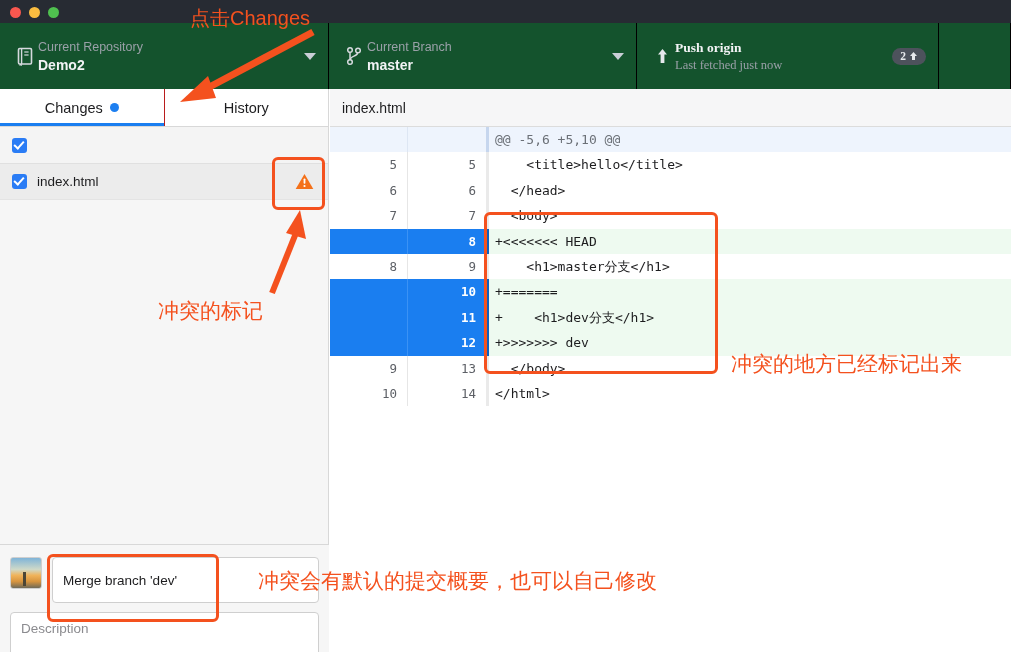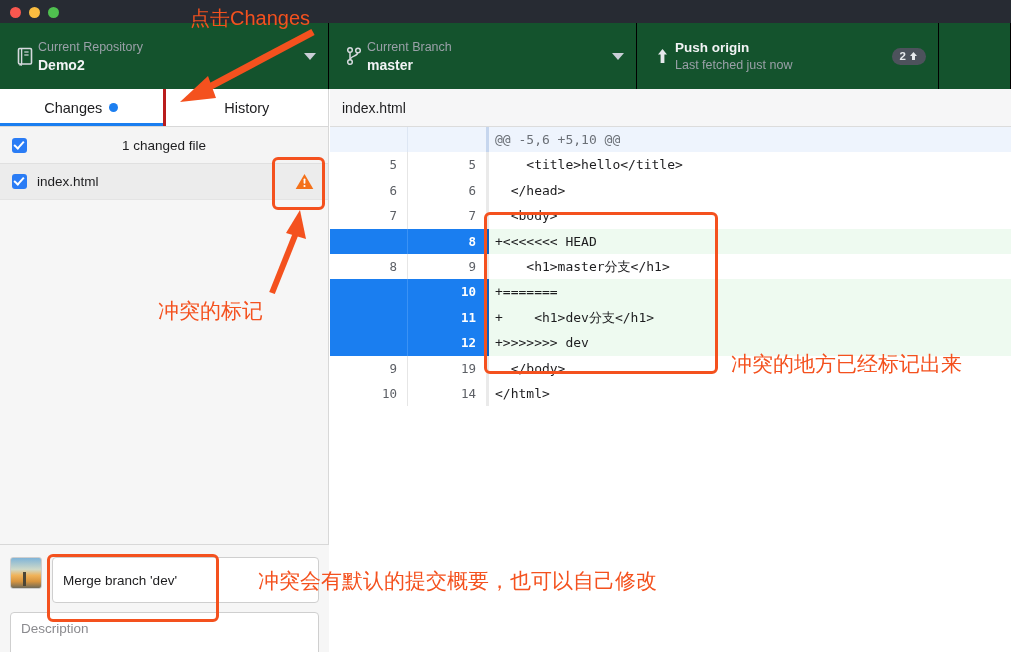--- a/index.html
+++ b/index.html
@@ -27,21 +27,21 @@
     position: absolute; left: 0; top: 23px; width: 1011px; height: 66px;
     background: #14532d; display: flex; align-items: stretch;
   }
   .tb-cell {
     display: flex; align-items: center; position: relative;
     border-right: 1px solid #000;
     padding: 0 12px;
   }
   .tb-repo { width: 329px; }
   .tb-branch { width: 308px; }
-  .tb-push { width: 302px; }
+  .tb-push { width: 302px; font-family: Liberation Serif, serif; }
   .tb-rest { flex: 1; }
   .tb-icon {
     width: 26px; flex: 0 0 26px; display: flex; align-items: center;
     justify-content: center; color: #d6d9de;
   }
   .tb-text { display: flex; flex-direction: column; justify-content: center; flex: 1; min-width: 0; }
   .tb-label { font-size: 12.5px; color: #9aa0a8; line-height: 17px; white-space: nowrap; }
   .tb-value { font-size: 13.5px; color: #f2f3f5; font-weight: bold; line-height: 18px; white-space: nowrap; }
   .tb-value.big { font-size: 14px; }
   .caret {
@@ -57,21 +57,21 @@
 
   
   .sidebar {
     position: absolute; left: 0; top: 89px; width: 329px; height: 563px;
     background: #f6f6f6; border-right: 1px solid #d8d8d8;
   }
   .tabs { display: flex; height: 38px; background: #fff; border-bottom: 1px solid #d8d8d8; }
   .tab {
     flex: 1; display: flex; align-items: center; justify-content: center;
     gap: 7px; font-size: 14.5px; color: #1d1d1f; position: relative;
-    border-right: 3px solid #b91c1c;
+    border-right: 1px solid #b91c1c;
   }
   .tab:last-child { border-right: none; }
   .tab.active::after {
     content: ""; position: absolute; left: 0; right: 0; bottom: 0; height: 3px;
     background: #1a7ef0;
   }
   .blue-dot { width: 9px; height: 9px; border-radius: 50%; background: #1d7ff0; display: inline-block; }
 
   .changed-header {
     display: flex; align-items: center; height: 37px;
@@ -239,21 +239,20 @@
         <span>Changes</span>
         <span class="blue-dot"></span>
       </div>
       <div class="tab">
         <span>History</span>
       </div>
     </div>
 
     <div class="changed-header">
       <span class="chk"></span>
-      <span class="hdr-text">1 changed file</span>
     </div>
 
     <div class="file-row">
       <span class="chk"></span>
       <span class="file-name">index.html</span>
       <span class="warn-icon">
         <svg width="19" height="17" viewBox="0 0 19 17">
           <path d="M9.5 1 L18.3 16 H0.7 Z" fill="#f4711a"></path>
           <rect x="8.6" y="5.5" width="1.8" height="5.2" rx="0.8" fill="#fff"></rect>
           <circle cx="9.5" cy="13" r="1.1" fill="#fff"></circle>
@@ -321,21 +320,21 @@
           <div class="gut g2">11</div>
           <div class="code">+    &lt;h1&gt;dev分支&lt;/h1&gt;</div>
         </div>
         <div class="dline add">
           <div class="gut g1"></div>
           <div class="gut g2">12</div>
           <div class="code">+&gt;&gt;&gt;&gt;&gt;&gt;&gt; dev</div>
         </div>
         <div class="dline ctx">
           <div class="gut g1">9</div>
-          <div class="gut g2">19</div>
+          <div class="gut g2">13</div>
           <div class="code">  &lt;/body&gt;</div>
         </div>
         <div class="dline ctx">
           <div class="gut g1">10</div>
           <div class="gut g2">14</div>
           <div class="code">&lt;/html&gt;</div>
         </div>
       </div>
   </div>
 

